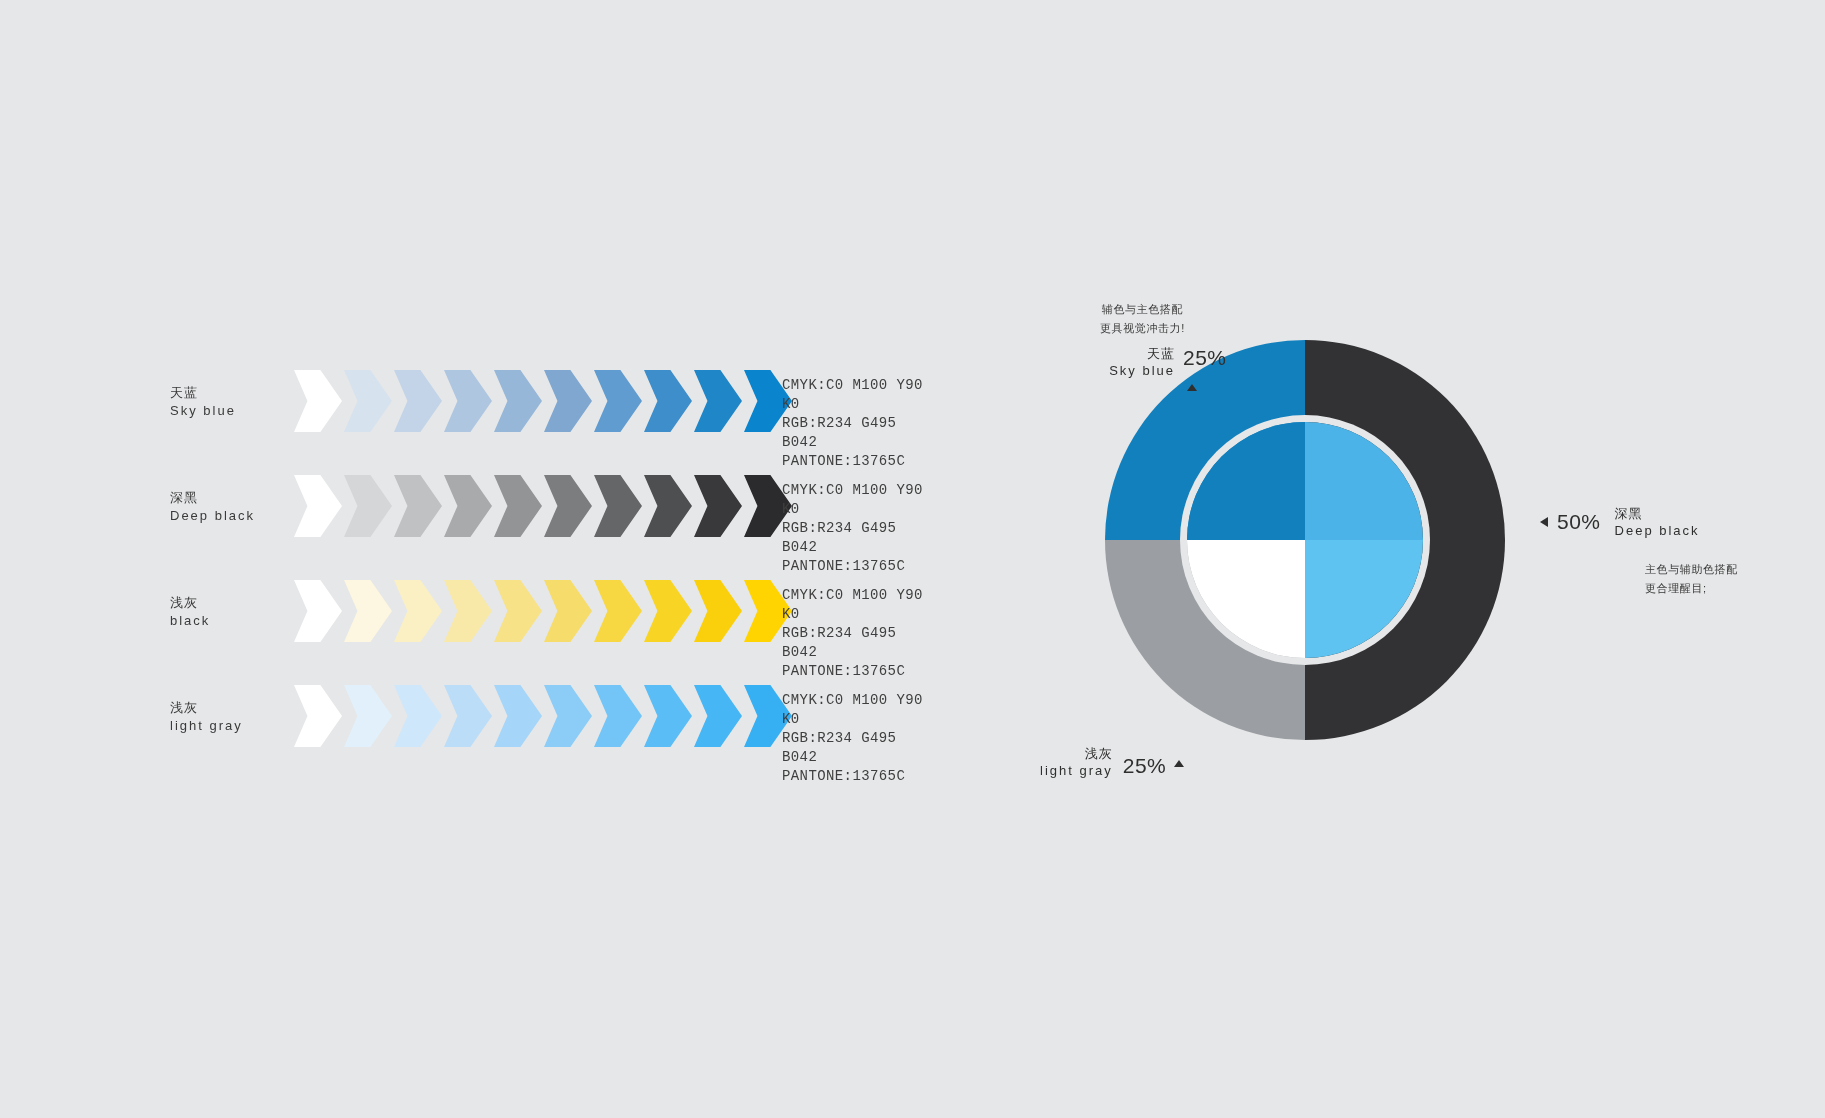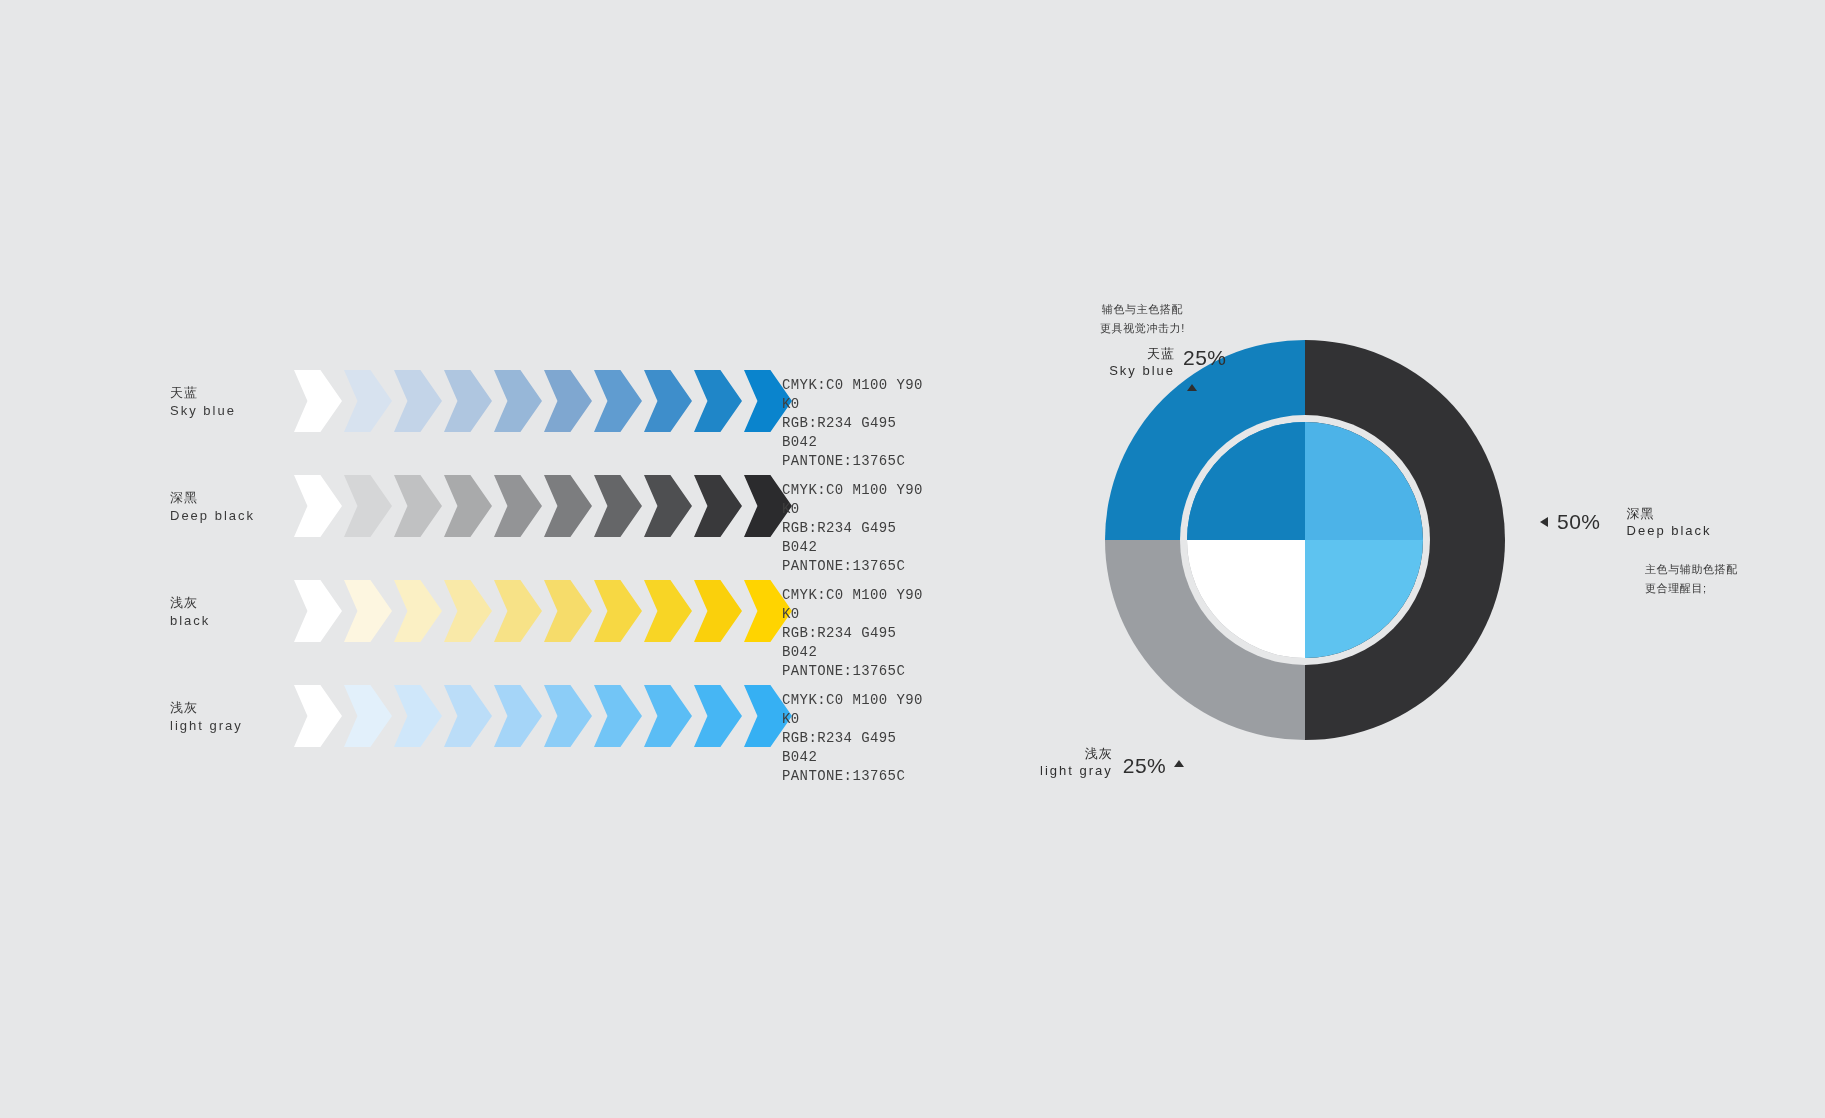--- a/index.html
+++ b/index.html
@@ -167,21 +167,21 @@
   }
 
   
   #callout-deepblack {
     left: 1540px;
     top: 505px;
     display: flex;
     align-items: center;
   }
   #callout-deepblack .marker { margin-right: 9px; }
-  #callout-deepblack .pct { margin-right: 26px; }
+  #callout-deepblack .pct { margin-right: 14px; }
 
   
   #callout-lightgray {
     left: 1040px;
     top: 745px;
     display: flex;
     align-items: flex-end;
   }
   #callout-lightgray .txt { text-align: right; }
   #callout-lightgray .pct { margin-left: 10px; }

